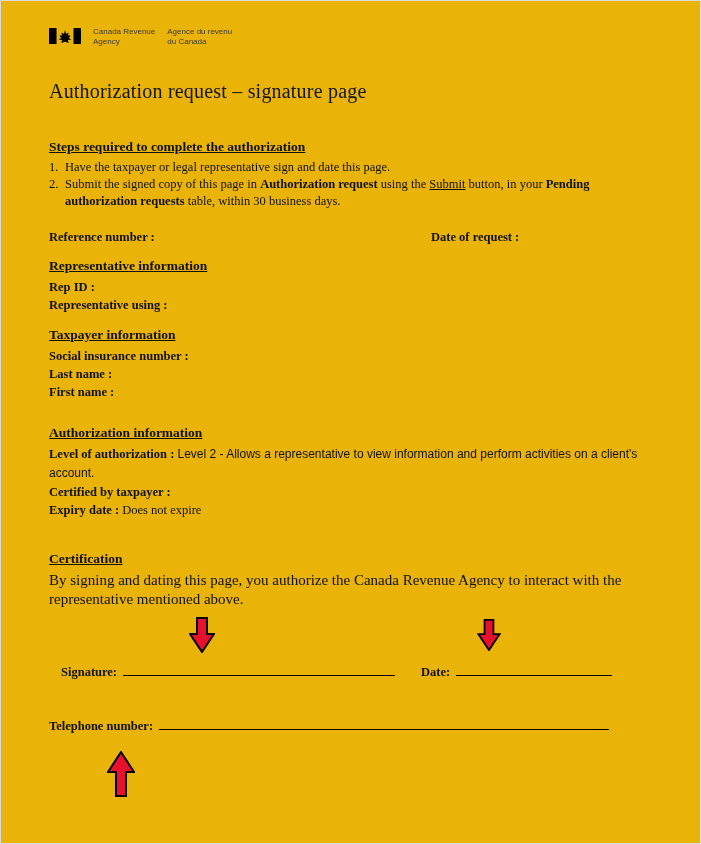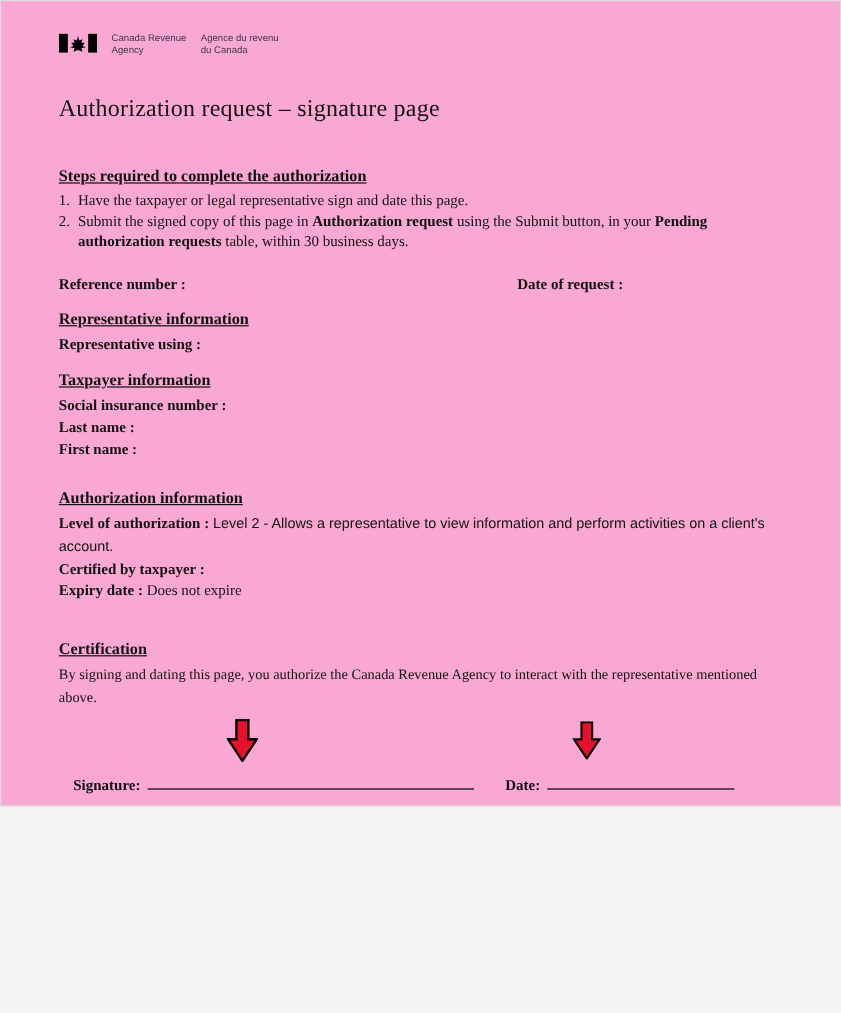--- a/index.html
+++ b/index.html
@@ -1,48 +1,48 @@
 <!DOCTYPE html>
 <html><head>
 <meta charset="utf-8">
 <style>
   * { margin:0; padding:0; box-sizing:border-box; }
   html,body { background:#f4f4f4; }
   body { width:701px; height:844px; font-family:"Liberation Serif", serif; color:#111; }
-  .page { width:701px; height:672px; background:#f9a8d4; border:1px solid #dcdcdc;
+  .page { width:701px; height:844px; background:#eab308; border:1px solid #dcdcdc;
           padding:26px 48px 0 48px; position:relative; overflow:hidden; }
 
   
   .logo { display:flex; align-items:flex-start; gap:12px; }
   .flag { flex:0 0 auto; margin-top:1px; }
   .logo-col { font-family:"Liberation Sans", sans-serif; font-size:8px; line-height:1.3; color:#3a3a3a; }
   .title { text-align:left; font-size:20px; font-weight:400; margin-top:32px; color:#141414; letter-spacing:0.2px; }
 
   
   .section-heading { font-weight:bold; text-decoration:underline; font-size:13.5px; }
   .steps-heading { margin-top:36px; }
   .step-list { margin-top:4px; font-size:12.5px; line-height:17px; }
   .step { display:flex; }
   .step .num { flex:0 0 16px; }
   .step .txt { flex:1; }
   b.inl { font-weight:bold; }
-  .u { }
+  .u { text-decoration:underline; }
 
   .ref-row { display:flex; margin-top:20px; font-size:12.5px; }
   .ref-row .left { flex:0 0 382px; font-weight:bold; }
   .ref-row .right { font-weight:bold; }
 
   .block { margin-top:24px; }
   .block.mt26 { margin-top:13px; }
   .block.mt32 { margin-top:32px; }
   .fields { margin-top:4px; font-size:12.5px; line-height:18px; }
   .fields .lbl { font-weight:bold; }
   .fields .val-sans { font-family:"Liberation Sans", sans-serif; font-size:12px; font-weight:400; }
   .level-para { line-height:19px; }
-  .cert-body { margin-top:4px; font-size:12px; line-height:19px; max-width:612px; }
+  .cert-body { margin-top:4px; font-size:15px; line-height:19px; max-width:612px; }
 
   
   .sign-area { position:relative; height:200px; margin-top:8px; }
   .arrow { position:absolute; }
   .arrow.sig { left:140px; top:0; }
   .arrow.date { left:428px; top:2px; }
   .arrow.tel { left:58px; top:134px; }
   .sig-row { position:absolute; top:46px; left:12px; white-space:nowrap; font-size:12.5px; }
   .tel-row { position:absolute; top:100px; left:0; white-space:nowrap; font-size:12.5px; }
   .sig-row .lbl, .tel-row .lbl { font-weight:bold; }
@@ -88,20 +88,21 @@
   </div>
 
   <div class="ref-row">
     <span class="left">Reference number :</span>
     <span class="right">Date of request :</span>
   </div>
 
   <div class="block mt26">
     <div class="section-heading">Representative information</div>
     <div class="fields">
+      <div><span class="lbl">Rep ID :</span></div>
       <div><span class="lbl">Representative using :</span></div>
     </div>
   </div>
 
   <div class="block mt26">
     <div class="section-heading">Taxpayer information</div>
     <div class="fields">
       <div><span class="lbl">Social insurance number :</span></div>
       <div><span class="lbl">Last name :</span></div>
       <div><span class="lbl">First name :</span></div>

